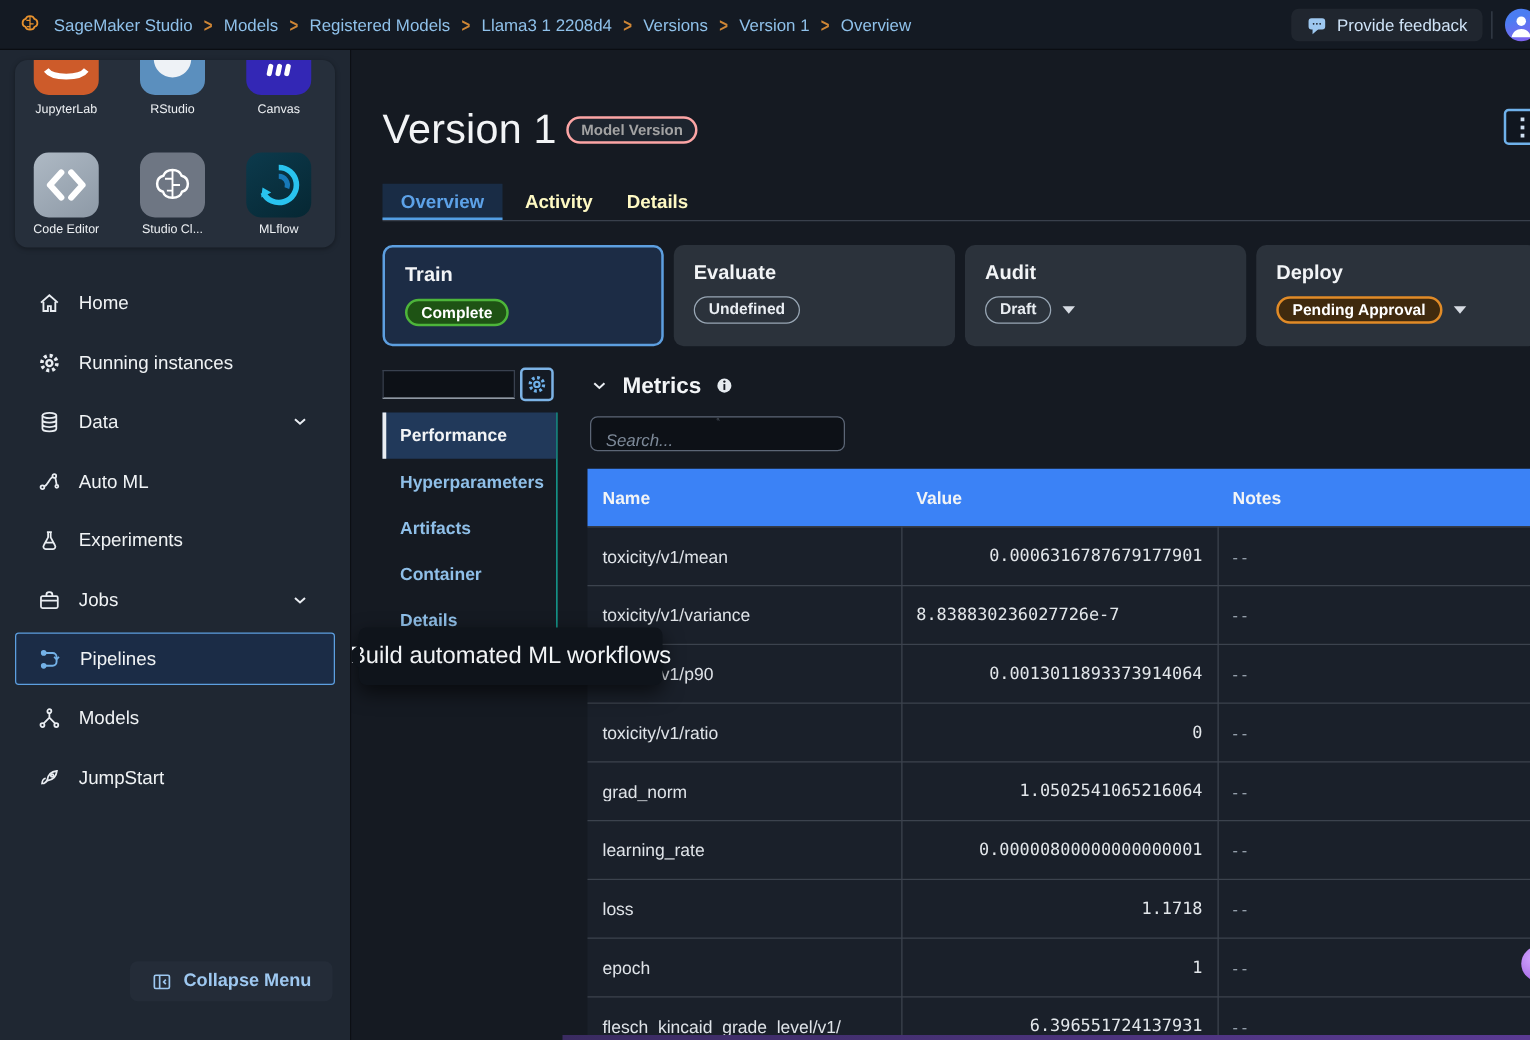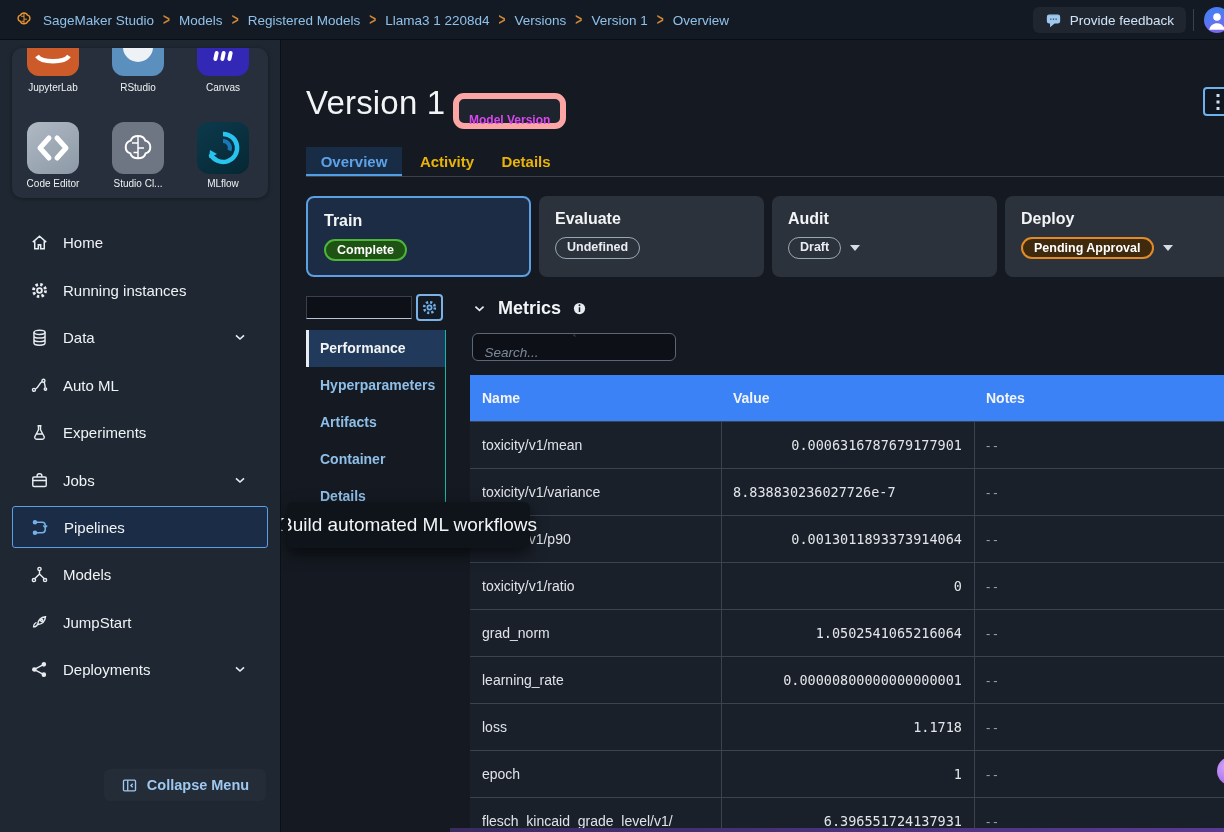--- a/index.html
+++ b/index.html
@@ -27,26 +27,26 @@
   .nav-item { position:absolute; left:0; width:281px; height:32px; display:flex; align-items:center; padding-left:30px; gap:14px; cursor:pointer; }
   .nav-label { font-size:15px; color:#f0f3f5; }
   .nav-chevron { position:absolute; left:232px; }
   .nav-selected { left:12px; width:256px; height:42px; background:#1b2c46; border:1.5px solid #5d9fe0; border-radius:3px; padding-left:18px; }
   #collapse-btn { position:absolute; left:104px; top:729px; width:162px; height:32px; background:#242c38; border-radius:6px;
                   display:flex; align-items:center; justify-content:center; gap:9px; color:#9ec8f0; font-size:14.5px; font-weight:bold; cursor:pointer; }
 
   
   #main { position:absolute; left:281px; top:40px; width:943px; height:792px; background:#151a22; overflow:hidden; }
   #page-title { position:absolute; left:25px; top:44px; font-size:33px; font-weight:500; color:#f2f4f6; letter-spacing:.2px; }
-  #title-badge { position:absolute; left:172px; top:53px; height:22px; line-height:19px; padding:12px 10px; border:6px solid #fca5a5;
-                 border-radius:11px; font-size:12px; font-weight:bold; color:#d946ef; background:#1d242e; }
+  #title-badge { position:absolute; left:172px; top:53px; height:22px; line-height:19px; padding:0 10px; border:2px solid #fca5a5;
+                 border-radius:11px; font-size:12px; font-weight:bold; color:#a3a3a3; background:#1d242e; }
   #kebab-btn { position:absolute; left:922px; top:47px; width:29px; height:29px; border:2px solid #6fb1ea; border-radius:4px;
                background:#10161f; display:flex; align-items:center; justify-content:center; cursor:pointer; }
 
-  .tab { position:absolute; top:107px; height:29px; line-height:29px; text-align:center; font-size:15px; font-weight:bold; color:#eab308; cursor:pointer; }
+  .tab { position:absolute; top:107px; height:29px; line-height:29px; text-align:center; font-size:15px; font-weight:bold; color:#fef9c3; cursor:pointer; }
   .tab.selected { background:#192c45; color:#5da2e8; border-bottom:2px solid #539fe5; }
   #tab-divider { position:absolute; left:25px; top:136px; width:918px; height:1px; background:#39404c; }
 
   .stage-card { position:absolute; top:156px; width:225px; height:81px; background:#2b323b; border-radius:8px; padding:14px 16px; cursor:pointer; }
   .stage-card.selected { background:#1c2c45; border:2px solid #5d9fe0; }
   .stage-name { font-size:16px; font-weight:bold; color:#f2f4f6; }
   .badge-row { margin-top:9px; display:flex; align-items:center; gap:9px; }
   .pill { height:22px; line-height:18px; padding:0 11px; border-radius:11px; font-size:12.5px; font-weight:bold; color:#fff; white-space:nowrap; }
   .pill.success { border:2px solid #4db53a; background:#1e5314; }
   .pill.warning { border:2px solid #e18b27; background:#402a0e; }
@@ -257,34 +257,20 @@
       <span class="nav-label">Models</span>
     </div>
     <div class="nav-item" style="top:566px;">
       <svg width="19" height="19" viewBox="0 0 24 24" fill="none" stroke="#e9edf2" stroke-width="1.8">
         <path d="M9.8 14.2C10.4 8.8 14.3 5.3 19.6 4.7c-.6 5.3-4.1 9.2-9.5 9.8z"></path>
         <path d="M9.8 14.2L6.3 17.7M8.3 12.2c-2 .3-3.5 2.6-3.8 5.3 2.7-.3 5-1.8 5.3-3.8" stroke-width="1.6"></path>
         <circle cx="14.8" cy="9.4" r="1.4"></circle>
       </svg>
       <span class="nav-label">JumpStart</span>
     </div>
-    <div class="nav-item" style="top:613px;">
-      <svg width="19" height="19" viewBox="0 0 24 24" fill="none" stroke="#e9edf2" stroke-width="1.8">
-        <circle cx="5.5" cy="12" r="2" fill="#e9edf2"></circle>
-          <circle cx="17.5" cy="5.5" r="2" fill="#e9edf2"></circle>
-          <circle cx="17.5" cy="18.5" r="2" fill="#e9edf2"></circle>
-        <path d="M7.3 11l8.4-4.6M7.3 13l8.4 4.6"></path>
-      </svg>
-      <span class="nav-label">Deployments</span>
-      <span class="nav-chevron">
-        <svg width="16" height="16" viewBox="0 0 24 24" fill="none" stroke="#e9edf2" stroke-width="2.4">
-            <path d="M6 9.5l6 5.5 6-5.5"></path>
-          </svg>
-      </span>
-    </div>
 
     <div id="collapse-btn">
       <svg width="17" height="17" viewBox="0 0 24 24" fill="none" stroke="#9ec8f0" stroke-width="1.9">
         <rect x="3.5" y="4.5" width="17" height="15" rx="1.6"></rect>
           <path d="M9.5 4.5v15M16.5 9.5L14 12l2.5 2.5"></path>
       </svg>
       <span>Collapse Menu</span>
     </div>
   </div>
 

